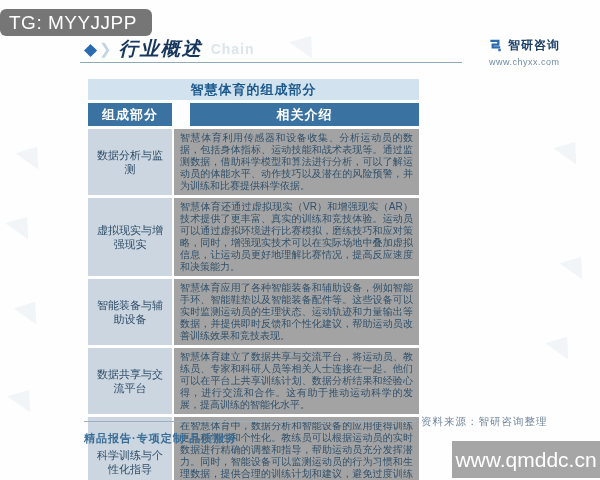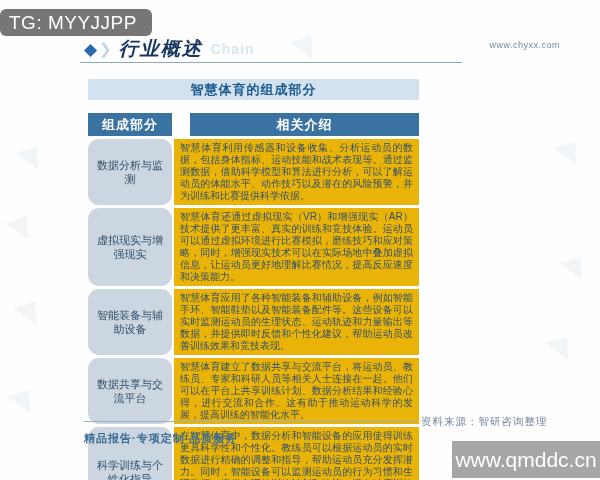--- a/index.html
+++ b/index.html
@@ -32,36 +32,35 @@
   .brand-icon{width:15px;height:15px;margin-right:5px;}
   .brand-name{color:#1d4068;font-size:12px;font-weight:bold;letter-spacing:1px;}
   .brand-site{color:#6e8ca6;font-size:9px;margin-top:3px;margin-left:1px;letter-spacing:.5px;}
   .title-rule{position:absolute;left:80px;top:62px;width:382px;border-top:1.5px solid #8fa8ba;}
   
   .sport-table{position:absolute;left:88px;top:79px;width:331px;}
   .tbl-title{
     background:#d2e2ee;color:#1c5a8e;font-weight:bold;font-size:13px;
     text-align:center;height:21px;line-height:21px;letter-spacing:1px;
   }
-  .tbl-head{display:flex;gap:18px;margin-top:13px;}
+  .tbl-head{display:flex;gap:18px;margin-top:3px;}
   .tbl-head .c1,.tbl-head .c2{
     background:#3a73a2;color:#fff;font-weight:bold;font-size:13px;
     height:23px;line-height:23px;text-align:center;letter-spacing:1px;
   }
   .c1{width:84px;flex:none;box-sizing:border-box;}
   .c2{flex:1;box-sizing:border-box;}
   .tbl-row{display:flex;gap:2px;margin-top:3px;}
   .tbl-row .c1{
     background:#ccd6e0;color:#2e4d68;font-size:11px;line-height:14px;
     display:flex;align-items:center;justify-content:center;text-align:center;
     padding:0 9px;
-    border-radius:11px;
   }
   .tbl-row .c2{
-    background:#eab308;color:#30506b;font-size:10px;line-height:12px;
+    background:#a3a3a3;color:#30506b;font-size:10px;line-height:12px;
     padding:3px 6px;text-align:justify;
   }
   
   .source-rule{position:absolute;left:84px;top:421px;width:332px;border-top:1.5px solid #9cb0bf;}
   .source-text{position:absolute;left:421px;top:415px;color:#72879c;font-size:10.5px;letter-spacing:1px;}
   .motto{position:absolute;left:84px;top:431px;color:#3a6d96;font-size:11px;font-weight:bold;letter-spacing:1px;}
   
   .wm{position:absolute;width:0;height:0;border-left:14px solid transparent;
       border-right:14px solid transparent;border-bottom:18px solid #aec4d4;
       opacity:.16;transform:rotate(35deg);}
@@ -79,20 +78,27 @@
 <div class="wm" style="left:292px;top:34px;"></div>
 
 <div class="page-header">
   <span class="diamond">◆</span>
   <span class="chev">❯</span>
   <span class="page-title">行业概述</span>
   <span class="chain-mark">Chain</span>
 </div>
 
 <div class="brand">
+  <div class="brand-row">
+    <svg class="brand-icon" viewBox="0 0 16 16">
+      <path d="M2.5 3 H11 V7 H5 V10 H13" fill="none" stroke="#2a6bb0" stroke-width="2.4"></path>
+      <rect x="11" y="11.5" width="2.6" height="2.6" fill="#2a6bb0"></rect>
+    </svg>
+    <span class="brand-name">智研咨询</span>
+  </div>
   <div class="brand-site">www.chyxx.com</div>
 </div>
 
 <div class="title-rule"></div>
 
 <div class="sport-table">
   <div class="tbl-title">智慧体育的组成部分</div>
   <div class="tbl-head">
     <div class="c1">组成部分</div>
     <div class="c2">相关介绍</div>

